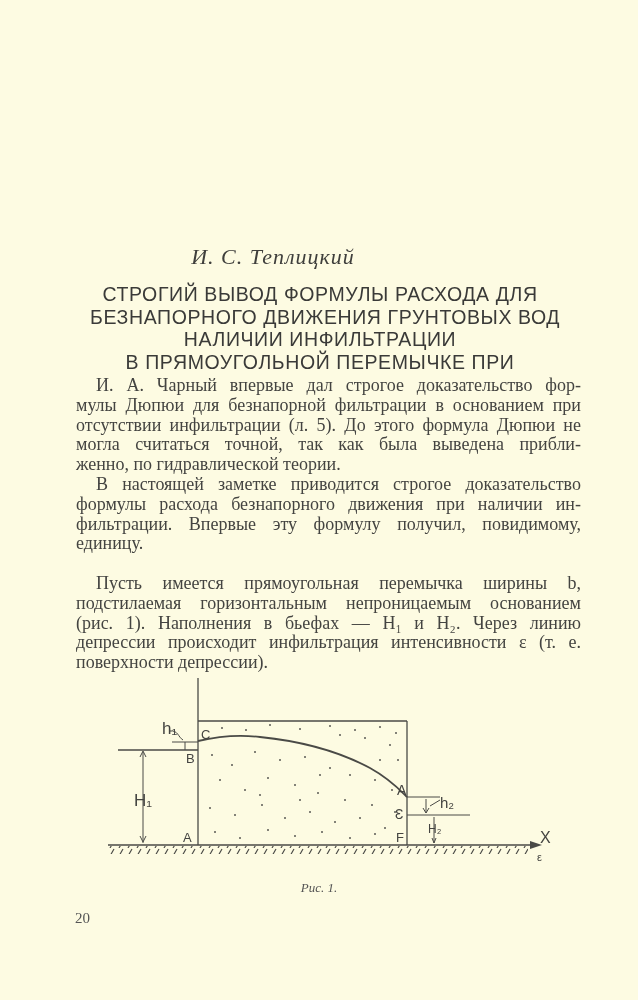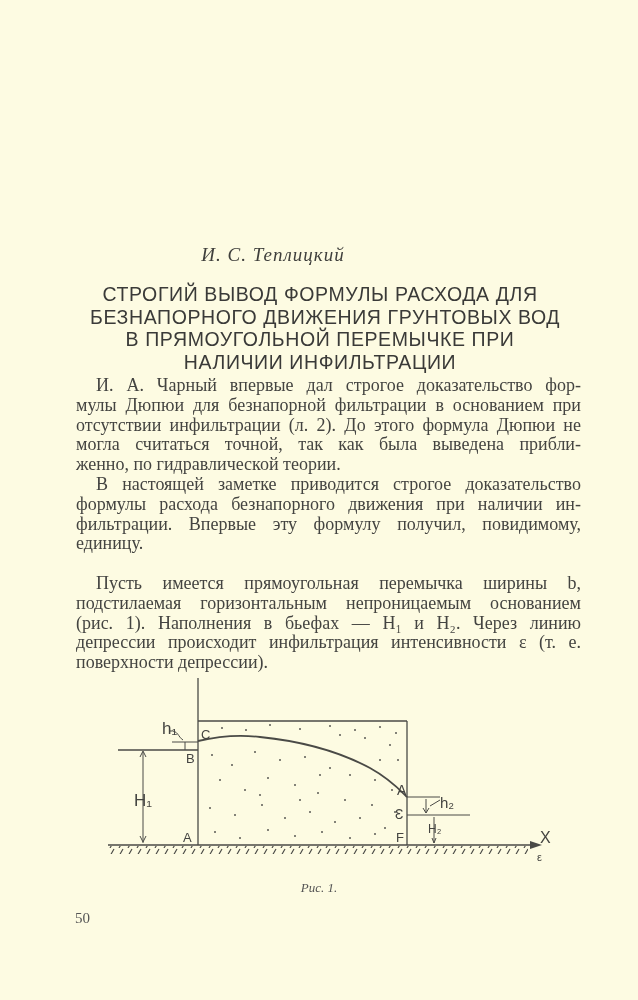--- a/index.html
+++ b/index.html
@@ -4,21 +4,21 @@
 <style>
   html, body { margin: 0; padding: 0; }
   body {
     width: 638px; height: 1000px; position: relative; overflow: hidden;
     background: #fdfbe2;
     font-family: "Liberation Serif", "DejaVu Serif", serif;
     color: #3a3a38;
   }
   .author {
     position: absolute; left: 0; width: 546px; top: 244px;
-    text-align: center; font-style: italic; font-size: 19px; letter-spacing: 1px;
+    text-align: center; font-style: italic; font-size: 22px; letter-spacing: 1px;
     color: #3f3f3c;
   }
   .title {
     position: absolute; left: 90px; width: 460px; top: 283px;
     text-align: center; font-family: "Liberation Sans", "DejaVu Sans", sans-serif;
     font-weight: normal; font-size: 19.5px; line-height: 22.5px; letter-spacing: 0.6px;
     color: #3a3a38;
   }
   .title div { white-space: nowrap; }
   .para {
@@ -39,28 +39,28 @@
   svg.fig { position: absolute; left: 0; top: 0; }
 </style>
 </head>
 <body>
 
 <div class="author">И. С. Теплицкий</div>
 
 <div class="title">
   <div>СТРОГИЙ ВЫВОД ФОРМУЛЫ РАСХОДА ДЛЯ</div>
   <div>БЕЗНАПОРНОГО ДВИЖЕНИЯ ГРУНТОВЫХ ВОД</div>
+  <div>НАЛИЧИИ ИНФИЛЬТРАЦИИ</div>
   <div>В ПРЯМОУГОЛЬНОЙ ПЕРЕМЫЧКЕ ПРИ</div>
-  <div>НАЛИЧИИ ИНФИЛЬТРАЦИИ</div>
 </div>
 
 <div class="para" style="top:376px;">
   <span class="line indent">И. А. Чарный впервые дал строгое доказательство фор-</span>
   <span class="line">мулы Дюпюи для безнапорной фильтрации в основанием при</span>
-  <span class="line">отсутствии инфильтрации (л. 2). До этого формула Дюпюи не</span>
+  <span class="line">отсутствии инфильтрации (л. 5). До этого формула Дюпюи не</span>
   <span class="line">могла считаться точной, так как была выведена прибли-</span>
   <span class="line last">женно, по гидравлической теории.</span>
 </div>
 
 <div class="para" style="top:475px;">
   <span class="line indent">В настоящей заметке приводится строгое доказательство</span>
   <span class="line">формулы расхода безнапорного движения при наличии ин-</span>
   <span class="line">фильтрации. Впервые эту формулу получил, повидимому,</span>
   <span class="line last">единицу.</span>
 </div>
@@ -174,13 +174,13 @@
     <text x="440" y="808" font-size="15">h₂</text>
     <text x="395" y="819" font-size="14">Ɛ</text>
     <text x="428" y="833" font-size="12">H₂</text>
     <text x="396" y="842" font-size="13">F</text>
     <text x="540" y="843" font-size="16">X</text>
     <text x="537" y="861" font-size="11">ε</text>
   </g>
 </svg>
 
 <div class="caption">Рис. 1.</div>
-<div class="pagenum">50</div>
+<div class="pagenum">20</div>
 
 </body></html>

